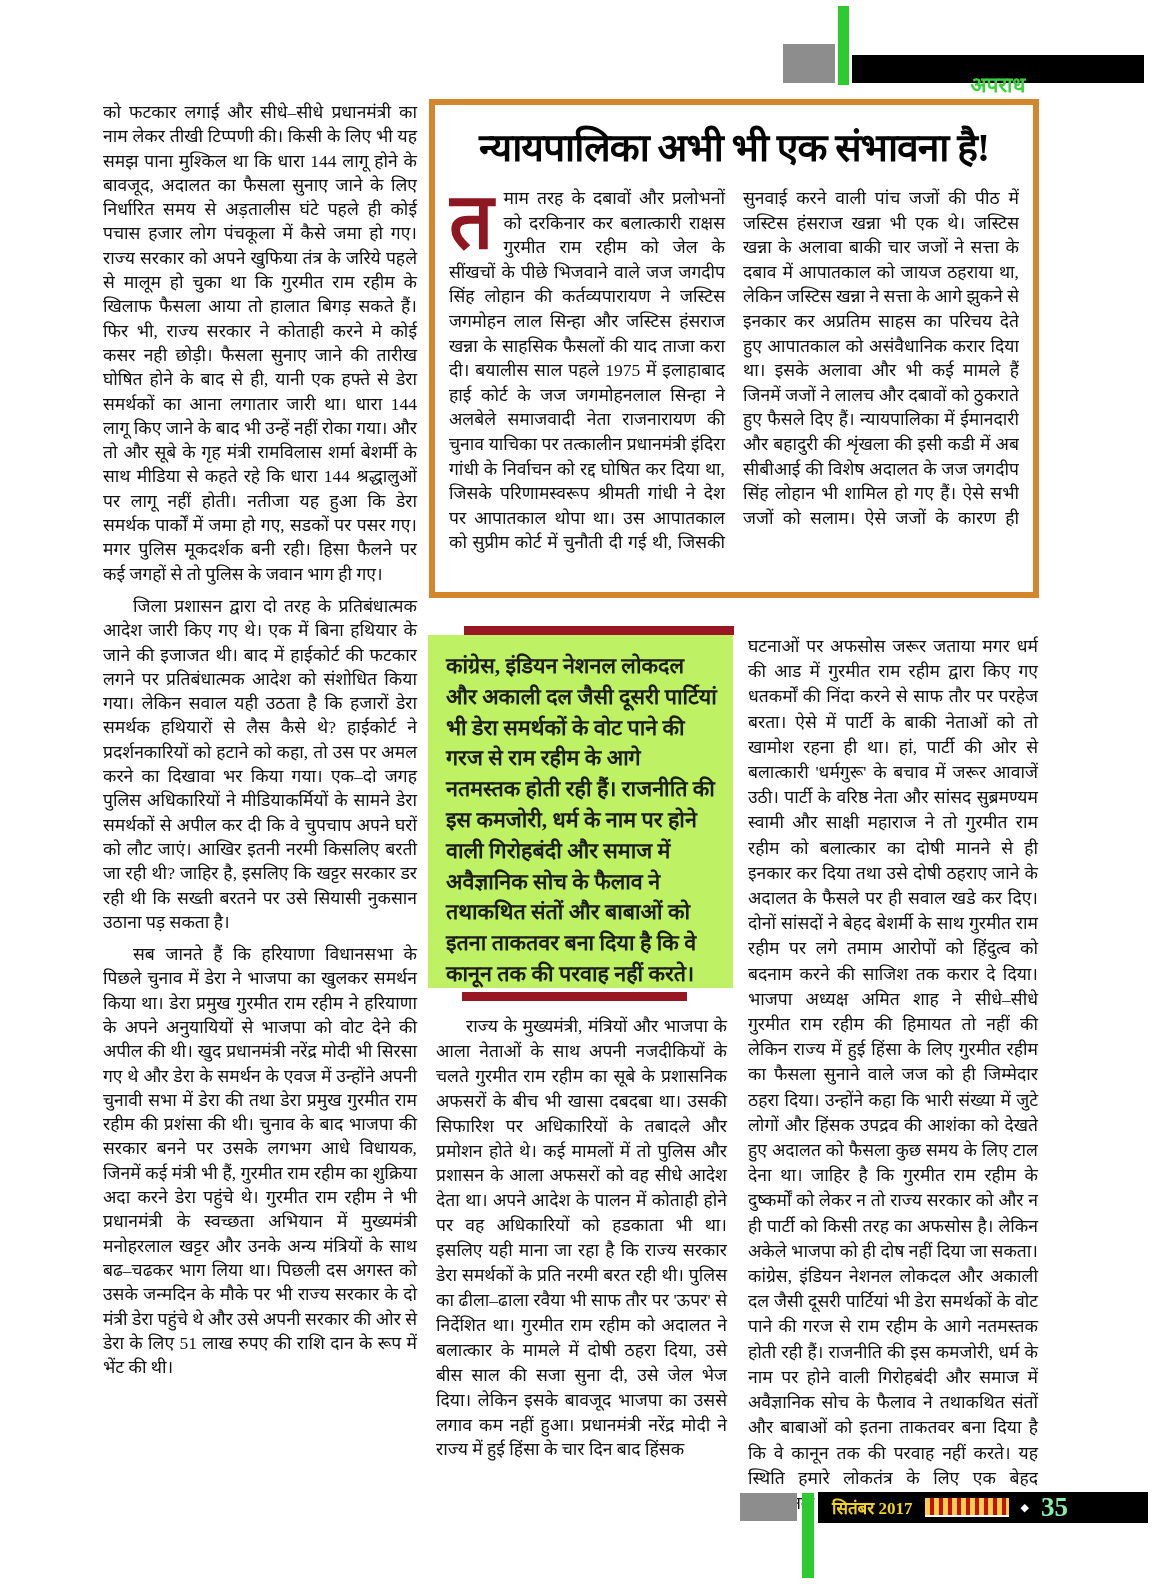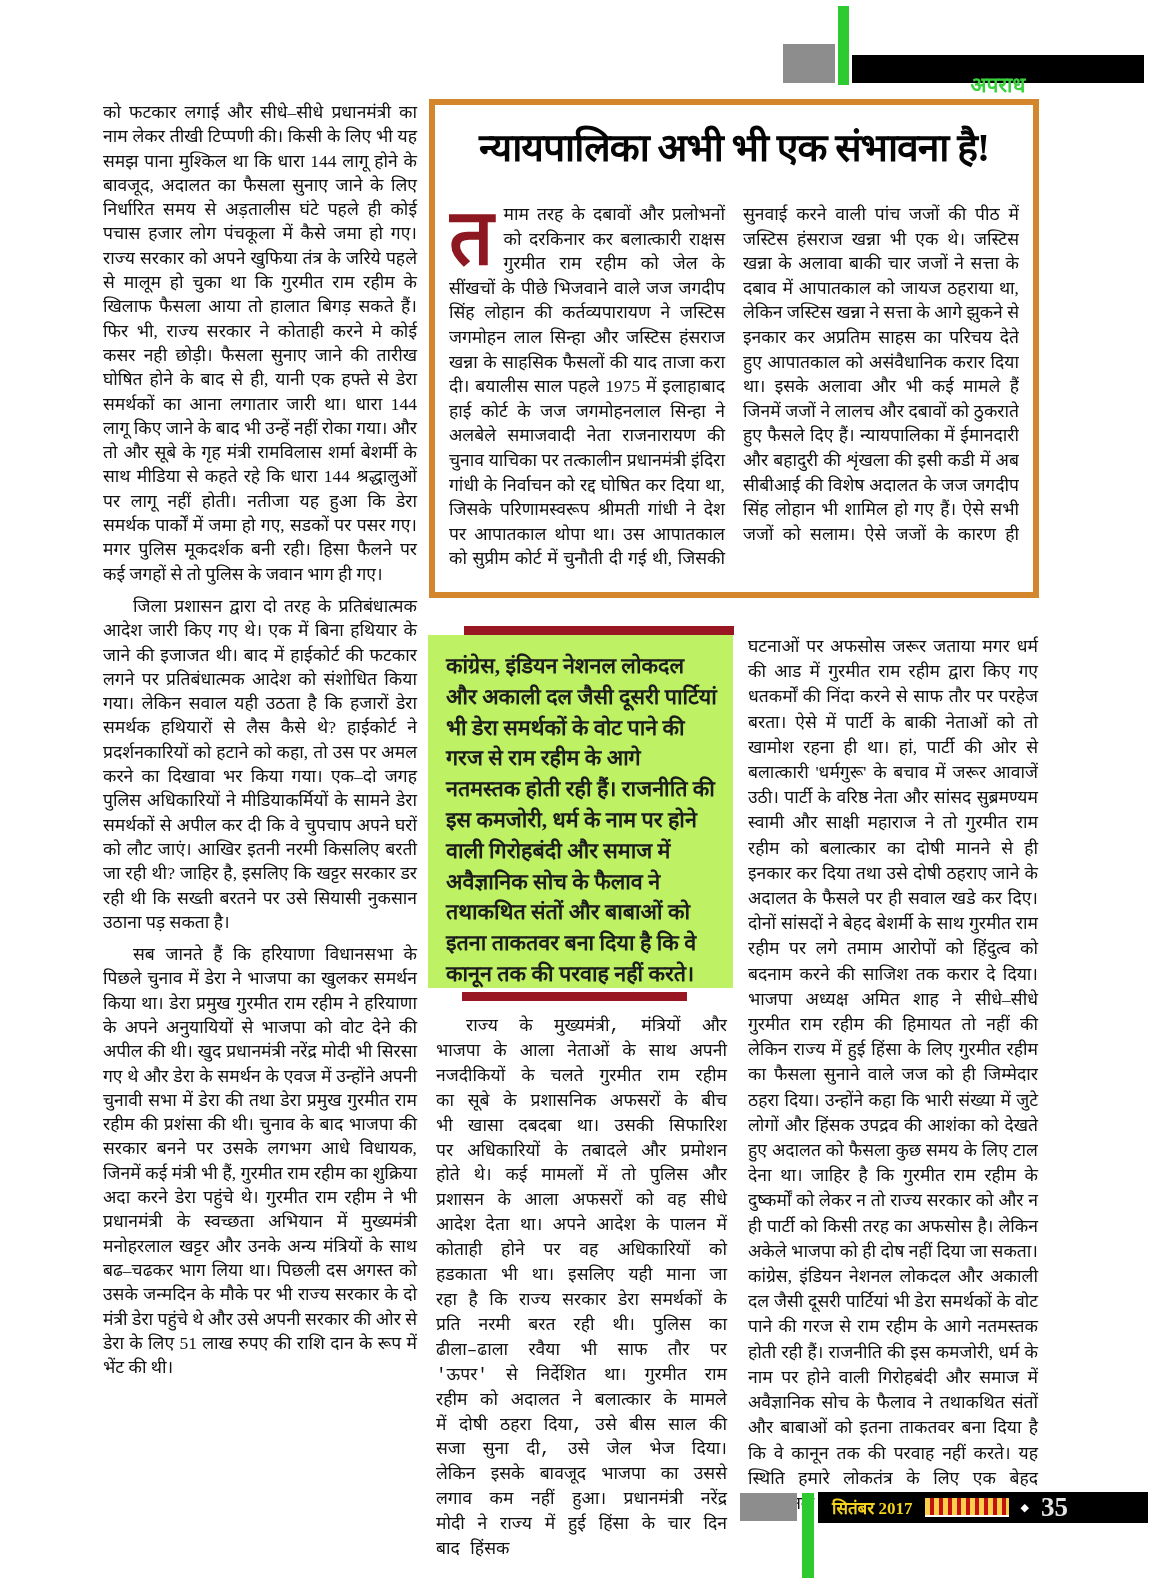--- a/index.html
+++ b/index.html
@@ -27,21 +27,21 @@
   .indent { text-indent:30px; }
 
   
   .head-box {
     position:absolute; left:429px; top:99px; width:610px; height:499px;
     border:6px solid #d3862c; box-sizing:border-box; background:#fff;
     padding:6px 14px 8px 14px;
   }
   .headline {
     font-size:39px; font-weight:bold; text-align:center; color:#050505;
-    margin:8px 0 30px 0; letter-spacing:-1px; white-space:nowrap;
+    margin:8px 0 14px 0; letter-spacing:-1px; white-space:nowrap;
   }
   .box-text {
     column-count:2; column-gap:18px;
     font-size:17.5px; line-height:24.6px; text-align:justify;
     height:386px; overflow:hidden;
   }
   .dropcap {
     float:left; font-size:78px; line-height:60px; font-weight:bold;
     color:#8e1821; margin:6px 10px 0 0;
   }
@@ -52,21 +52,21 @@
     position:absolute; left:428px; top:635px; width:305px; height:353px;
     background:#bef264; box-sizing:border-box; padding:16px 16px 0 18px;
     font-size:21.5px; line-height:30.8px; font-weight:bold; color:#1c1c1c;
     overflow:hidden;
   }
   .bar-bottom { position:absolute; left:462px; top:992px; width:225px; height:9px; background:#991722; }
 
   
   .mid-col {
     position:absolute; left:428px; top:1006px; width:307px;
-    font-size:17.5px; line-height:24.9px; text-align:justify;font-family:Liberation Mono, monospace;
+    font-size:17.5px; line-height:24.9px; text-align:justify;
   }
   .right-col {
     position:absolute; left:740px; top:626px; width:306px;
     font-size:17.5px; line-height:25.2px; text-align:justify;
   }
   .end-dot {
     display:inline-block; width:16px; height:16px; border-radius:50%;
     background:#ea1212; vertical-align:middle; margin-left:8px;
   }
 
@@ -78,21 +78,21 @@
     display:flex; align-items:center; gap:12px; padding:6px 14px; box-sizing:border-box;
   }
   .ftr-date { color:#f3d11d; font-weight:bold; font-size:17px; white-space:nowrap; }
   .ftr-logo {
     width:84px; height:19px; border-bottom:2px solid #fff; box-sizing:border-box;
     background:
       repeating-linear-gradient(90deg, rgba(255,217,77,.95) 0 5px, rgba(255,217,77,0) 5px 9px),
       #c41111;
   }
   .ftr-diamond { color:#fff; font-size:11px; }
-  .ftr-pagenum { color:#e5e5e5; font-weight:bold; font-size:27px; line-height:1; }
+  .ftr-pagenum { color:#86efac; font-weight:bold; font-size:27px; line-height:1; }
 </style>
 </head>
 <body>
 
 <div id="page">
 
   <div class="hdr-gray"></div>
   <div class="hdr-green"></div>
   <div class="hdr-black">
     <span class="section-label">अपराध</span>

